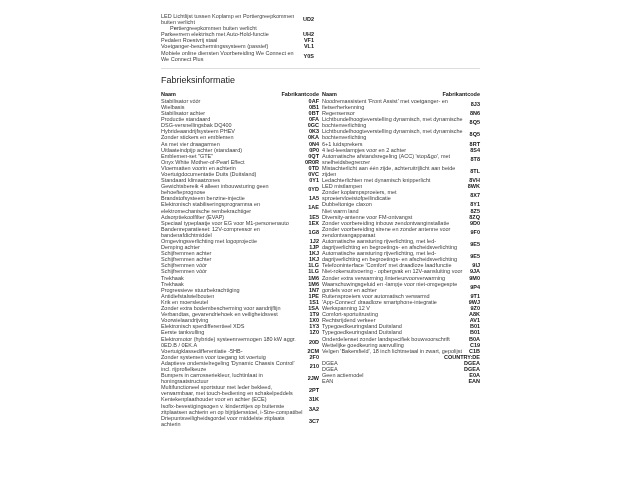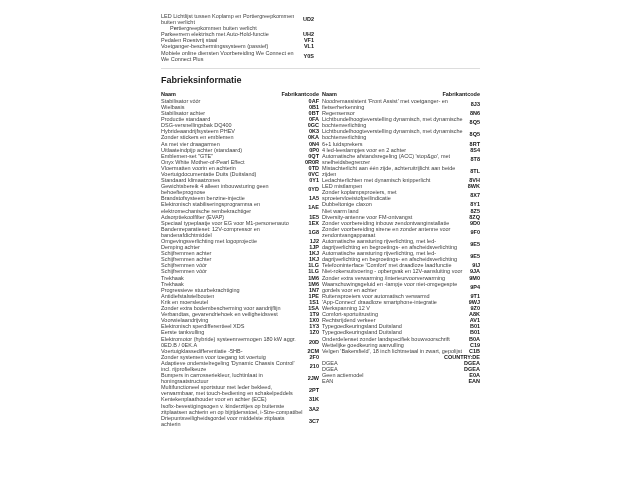--- a/index.html
+++ b/index.html
@@ -30,21 +30,21 @@
   }
   .row.bullet .name { padding-left: 9px; position: relative; }
   .row.bullet .marker { position: absolute; left: 13px; width: 6px; color: #3d3d3d; }
   .divider {
     border-top: 1px solid #dddddd;
     margin: 6px 0 0 0;
   }
   .heading {
     font-size: 9px;
     line-height: 11px;
-    font-weight: bold;
+    font-weight: normal;
     color: #1b1b1b;
     margin: 6px 0 5px 0;
   }
   .cols { display: flex; }
   .col { width: 158px; }
   .col.left { margin-right: 3px; }
   .hdr-row { display: flex; margin-bottom: 1px; }
   .hdr-row .name { flex: 1; font-weight: bold; color: #161616; }
   .hdr-row .code { font-weight: bold; color: #161616; text-align: right; white-space: nowrap; }
 </style>

